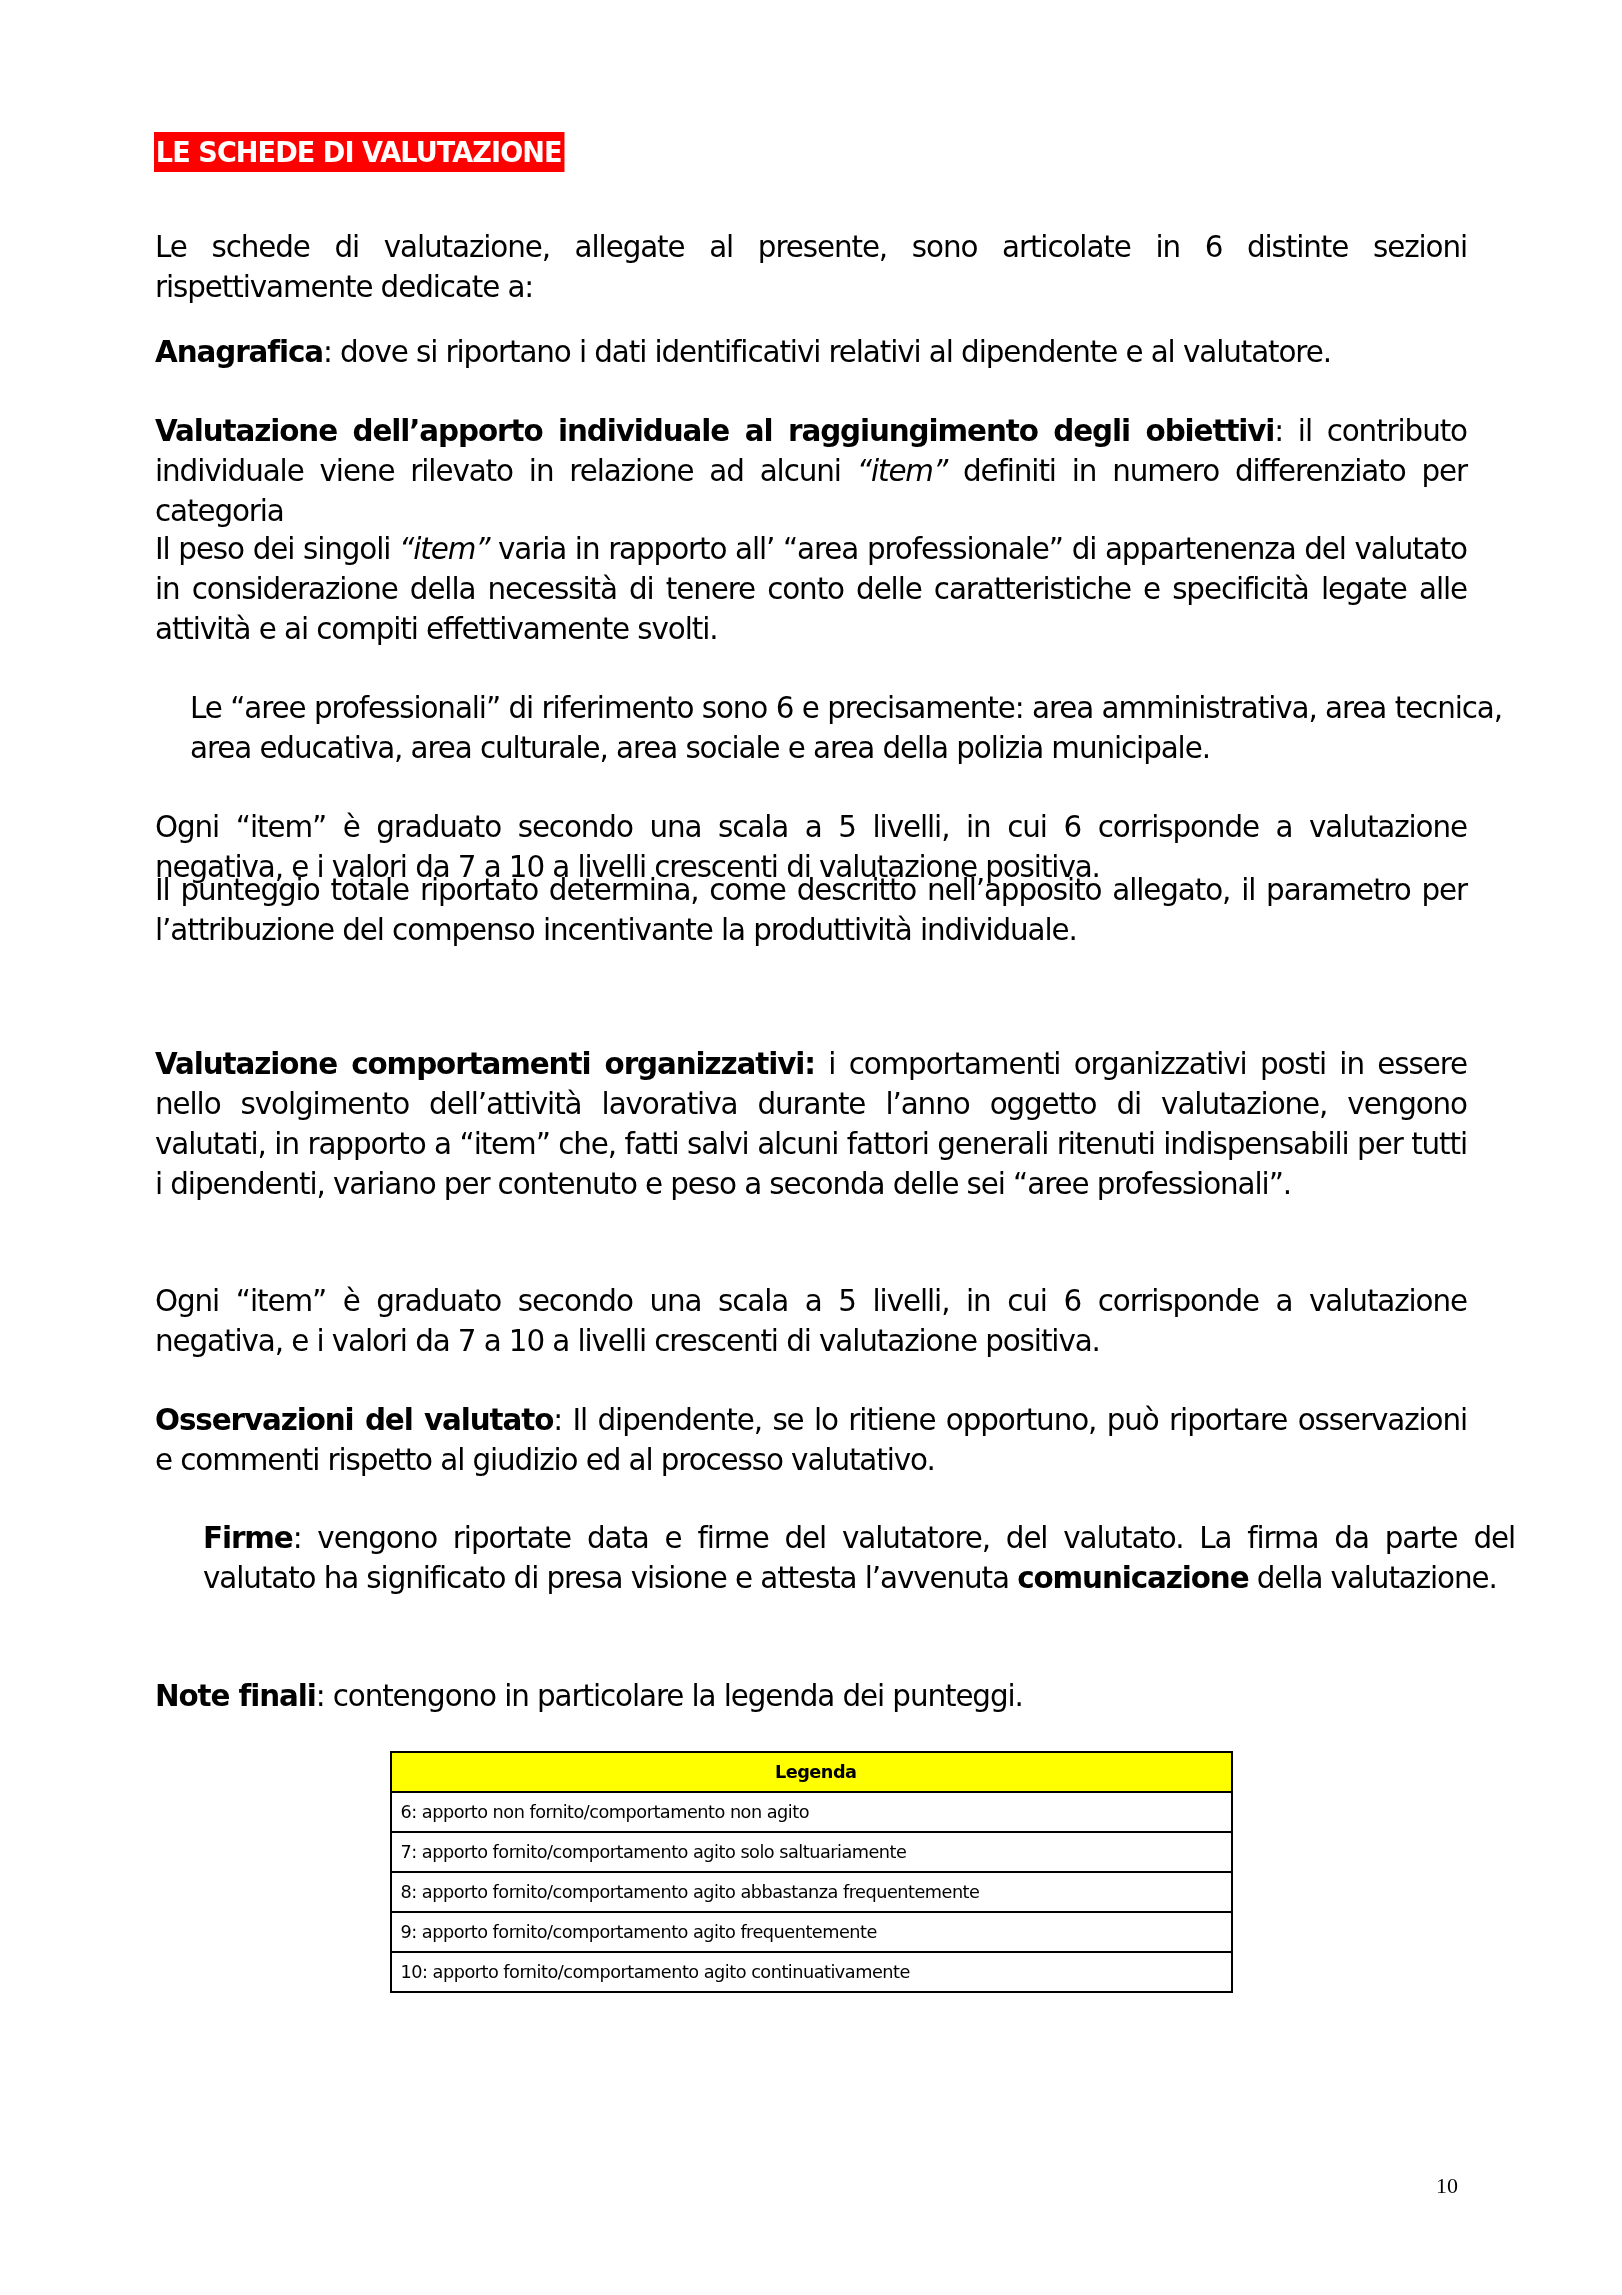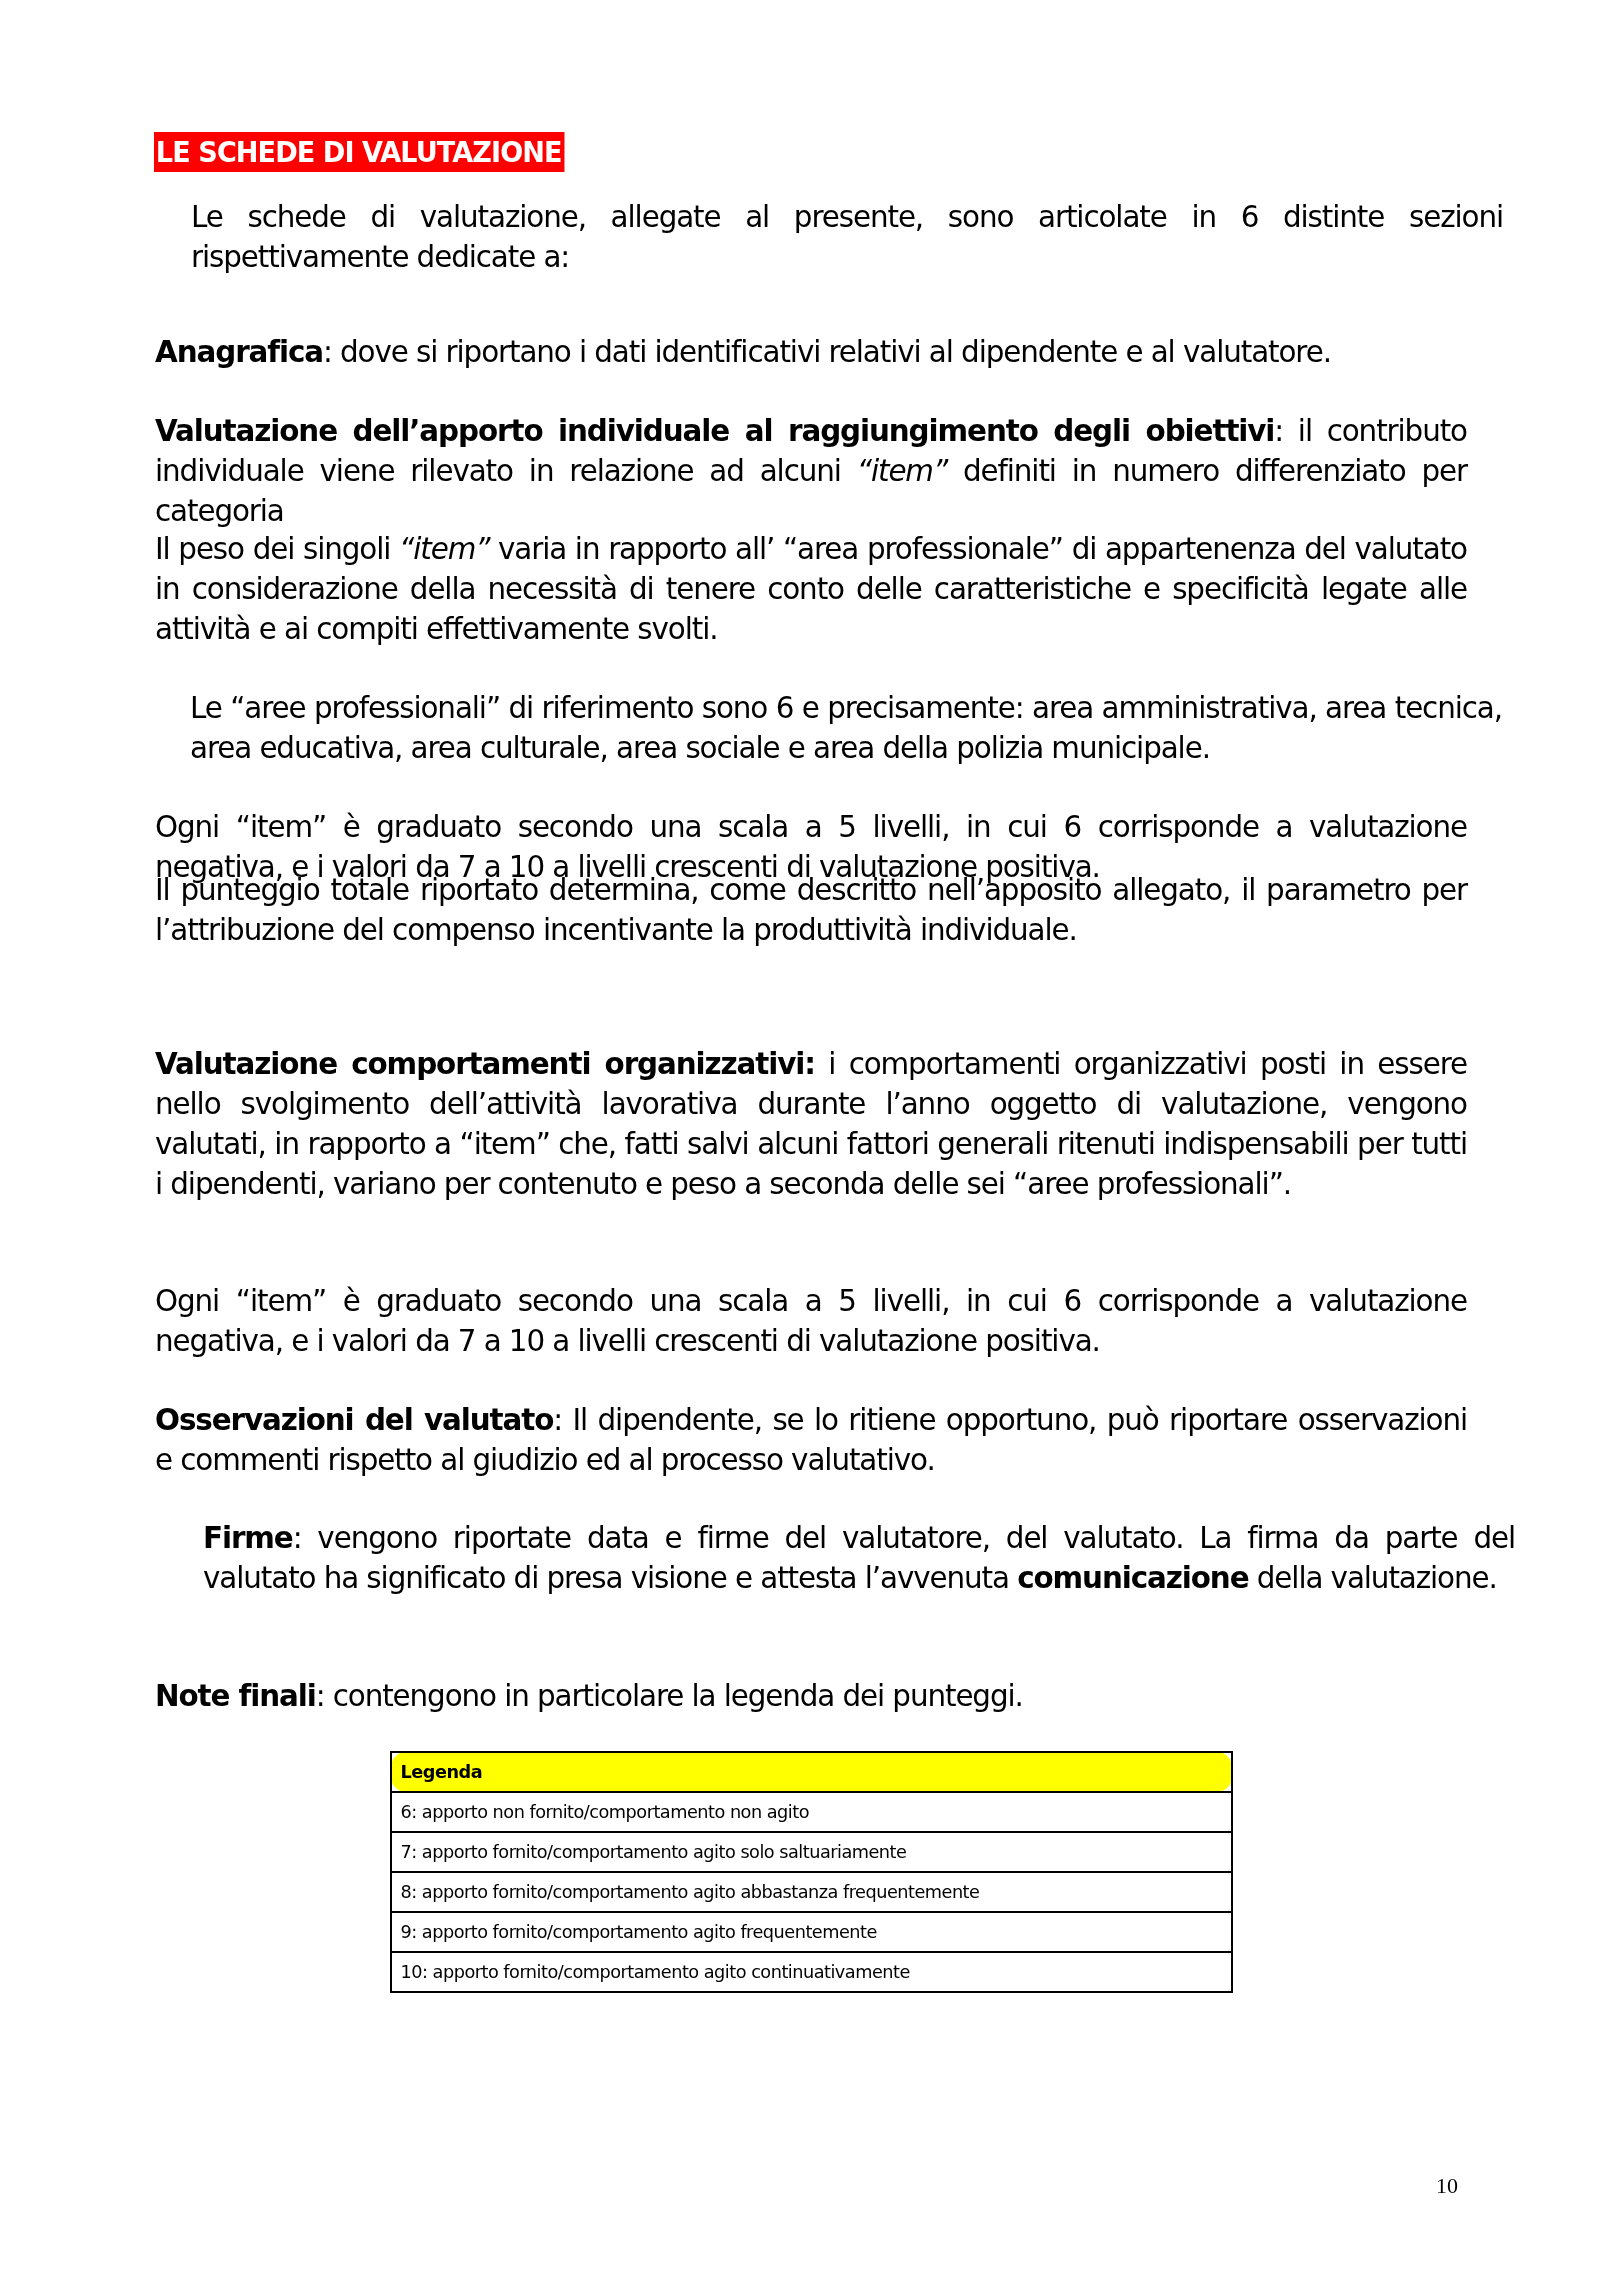--- a/index.html
+++ b/index.html
@@ -66,47 +66,46 @@
     border-top: 2px solid #000000;
     border-bottom: 2px solid #000000;
     height: 38px;
     padding: 0 0 0 8.5px;
     font-size: 17.7px;
     letter-spacing: -0.5px;
     vertical-align: middle;
   }
   .legend-table th {
     background: #FFFF00;
-    text-align: left;
+    text-align: center;
     font-weight: bold;
     font-size: 17.7px;
     letter-spacing: -0.5px;
     height: 38px;
     padding: 0 0 0 8.5px;
     border-bottom: 2px solid #000000;
     vertical-align: middle;
-    border-radius: 15px;
   }
   .page-number {
     position: absolute;
     left: 1436px;
     top: 2167px;
     font-family: "Liberation Serif", serif;
     font-size: 22px;
     line-height: 37px;
   }
 </style>
 </head>
 <body>
 
 <div class="page-title">LE SCHEDE DI VALUTAZIONE</div>
 
 <div class="body-text">
 
-  <p class="para" style="top:197px;margin-left:36px;">
+  <p class="para" style="top:227px;">
     <span>Le schede di valutazione, allegate al presente, sono articolate in 6 distinte sezioni rispettivamente dedicate a:</span>
   </p>
 
   <p class="para" style="top:332px;">
     <b>Anagrafica</b><span>: dove si riportano i dati identificativi relativi al dipendente e al valutatore.</span>
   </p>
 
   <p class="para" style="top:411px;">
     <b>Valutazione dell’apporto individuale al raggiungimento degli obiettivi</b><span>: il contributo individuale viene rilevato in relazione ad alcuni </span><i>“item”</i><span> definiti in numero differenziato per categoria</span>
   </p>

